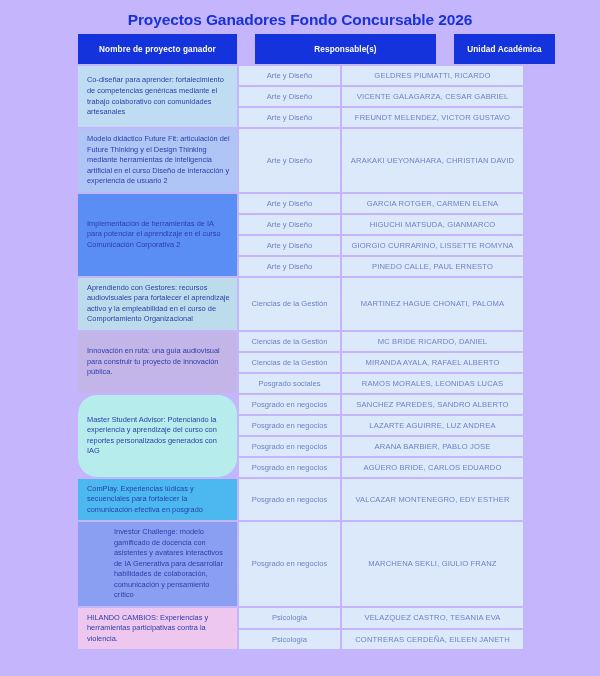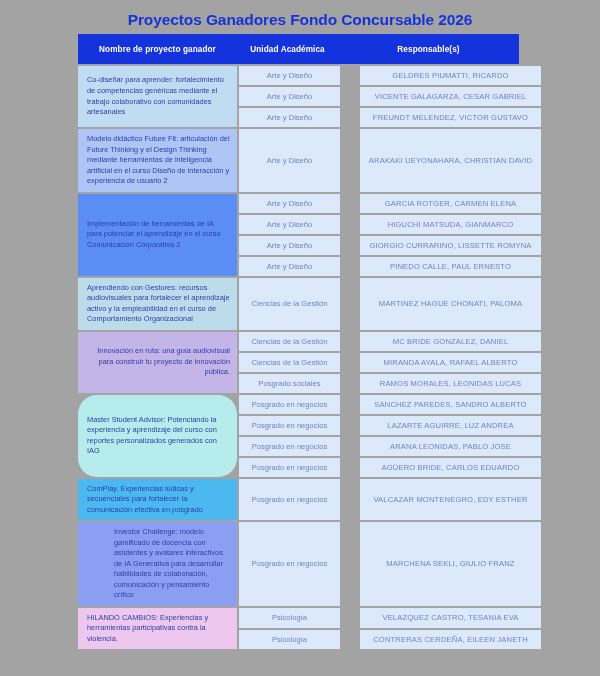--- a/index.html
+++ b/index.html
@@ -7,21 +7,21 @@
     width: 600px;
     height: 676px;
     background: #ffffff;
     font-family: "Liberation Sans", sans-serif;
     overflow: hidden;
   }
   .page {
     width: 600px;
     height: 676px;
     position: relative;
-    background: #a3a3a3;
+    background: #c4b5fd;
   }
   .title {
     position: absolute;
     top: 11px;
     left: 0;
     width: 600px;
     text-align: center;
     font-size: 15.5px;
     font-weight: bold;
     color: #1832d8;
@@ -31,21 +31,21 @@
     position: absolute;
     top: 34px;
     left: 78px;
     width: 445px;
   }
   
   .thead {
     display: flex;
     width: 445px;
     height: 30px;
-    gap: 0;
+    gap: 18px;
   }
   .th {
     background: #1433dd;
     color: #ffffff;
     font-size: 8.2px;
     font-weight: bold;
     display: flex;
     align-items: center;
     justify-content: center;
     text-align: center;
@@ -75,21 +75,21 @@
   }
   .proj span { display: block; }
   .rows {
     flex: 1 1 auto;
     display: flex;
     flex-direction: column;
     gap: 2px;
   }
   .row {
     display: flex;
-    gap: 20px;
+    gap: 2px;
     flex: 1 1 auto;
   }
   .unit, .resp {
     background: #dbe9fb;
     color: #6f82c4;
     font-size: 7.6px;
     display: flex;
     align-items: center;
     justify-content: center;
     text-align: center;
@@ -103,22 +103,22 @@
 <body>
 
 <div class="page">
 
   <div class="title">Proyectos Ganadores Fondo Concursable 2026</div>
 
   <div class="table">
 
     <div class="thead">
       <div class="th c1">Nombre de proyecto ganador</div>
+      <div class="th c3">Responsable(s)</div>
       <div class="th c2">Unidad Académica</div>
-      <div class="th c3">Responsable(s)</div>
     </div>
 
     <div class="tbody" id="tbody">
         <div class="group">
           <div class="proj" style="background: rgb(191, 220, 242);">
             <span>Co-diseñar para aprender: fortalecimiento de competencias genéricas mediante el trabajo colaborativo con comunidades artesanales</span>
           </div>
           <div class="rows">
             <div class="row">
               <div class="unit">Arte y Diseño</div>
@@ -173,27 +173,27 @@
             <span>Aprendiendo con Gestores: recursos audiovisuales para fortalecer el aprendizaje activo y la empleabilidad en el curso de Comportamiento Organizacional</span>
           </div>
           <div class="rows">
             <div class="row">
               <div class="unit">Ciencias de la Gestión</div>
               <div class="resp">MARTINEZ HAGUE CHONATI, PALOMA</div>
             </div>
           </div>
         </div>
         <div class="group">
-          <div class="proj" style="background: rgb(195, 181, 232); text-align: right;">
+          <div class="proj" style="background: rgb(195, 181, 232);">
             <span>Innovación en ruta: una guía audiovisual para construir tu proyecto de innovación pública.</span>
           </div>
           <div class="rows">
             <div class="row">
               <div class="unit">Ciencias de la Gestión</div>
-              <div class="resp">MC BRIDE GONZALEZ, DANIEL</div>
+              <div class="resp">MC BRIDE RICARDO, DANIEL</div>
             </div>
             <div class="row">
               <div class="unit">Ciencias de la Gestión</div>
               <div class="resp">MIRANDA AYALA, RAFAEL ALBERTO</div>
             </div>
             <div class="row">
               <div class="unit">Posgrado sociales</div>
               <div class="resp">RAMOS MORALES, LEONIDAS LUCAS</div>
             </div>
           </div>
@@ -206,21 +206,21 @@
             <div class="row">
               <div class="unit">Posgrado en negocios</div>
               <div class="resp">SANCHEZ PAREDES, SANDRO ALBERTO</div>
             </div>
             <div class="row">
               <div class="unit">Posgrado en negocios</div>
               <div class="resp">LAZARTE AGUIRRE, LUZ ANDREA</div>
             </div>
             <div class="row">
               <div class="unit">Posgrado en negocios</div>
-              <div class="resp">ARANA LEONIDAS, PABLO JOSE</div>
+              <div class="resp">ARANA BARBIER, PABLO JOSE</div>
             </div>
             <div class="row">
               <div class="unit">Posgrado en negocios</div>
               <div class="resp">AGÜERO BRIDE, CARLOS EDUARDO</div>
             </div>
           </div>
         </div>
         <div class="group">
           <div class="proj" style="background: rgb(75, 185, 239);">
             <span>ComPlay. Experiencias lúdicas y secuenciales para fortalecer la comunicación efectiva en posgrado</span>

